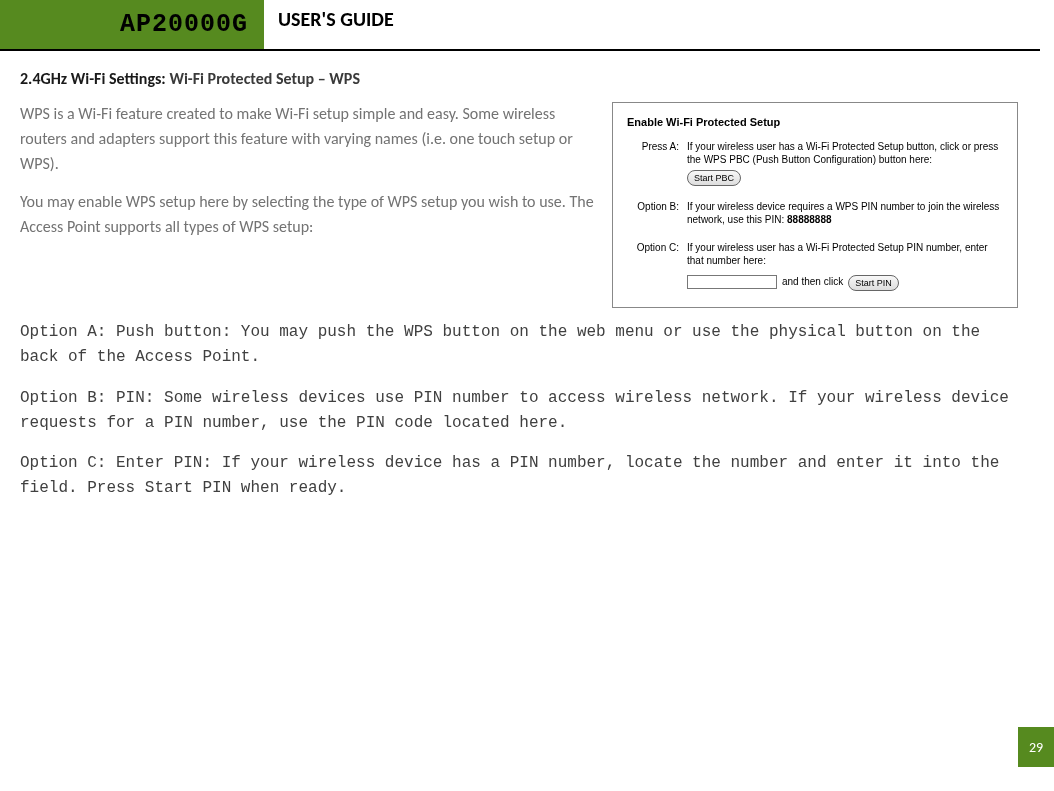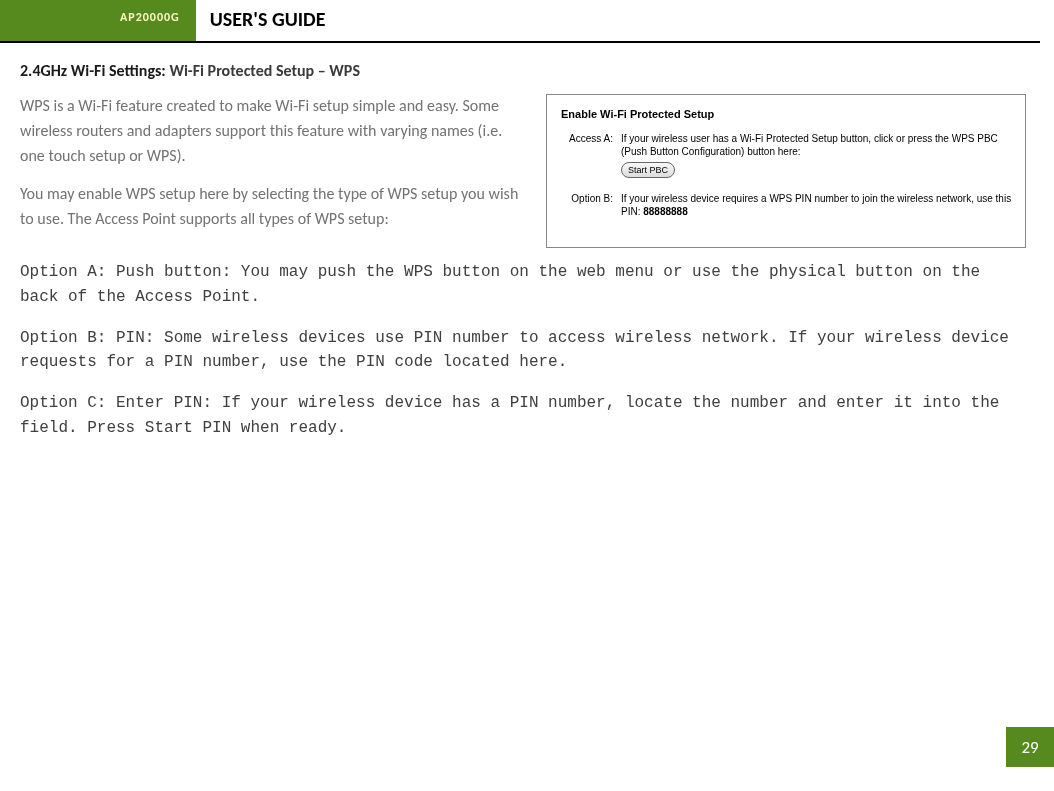--- a/index.html
+++ b/index.html
@@ -12,34 +12,35 @@
       color: #333;
     }
     .header-bar {
       display: flex;
       align-items: stretch;
       border-bottom: 2px solid #000;
       margin: 0 14px 0 0;
     }
     .header-model {
       background: #568a1f;
-      color: #fef9c3;
+      color: #000000;
       font-weight: bold;
-      font-size: 12px;
+      font-size: 25px;
       padding: 10px 16px 10px 120px;
       letter-spacing: 1px;
+      font-family: Liberation Mono, monospace;
     }
     .header-title {
       font-weight: bold;
       font-size: 20px;
       padding: 7px 0 10px 14px;
       color: #000;
     }
     .content {
-      padding: 18px 28px 0 20px;
+      padding: 18px 36px 0 20px;
     }
     .section-heading {
       font-size: 16px;
       color: #434343;
       margin-bottom: 14px;
     }
     .section-heading span:first-child { color:#1a1a1a; font-weight:bold;}
     .section-heading span:last-child { color:#3a3a3a; font-weight:bold;}
     .top-row {
       display: flex;
@@ -47,21 +48,21 @@
       align-items: flex-start;
     }
     .left-text {
       flex: 1;
       font-size: 16px;
       color: #737373;
       line-height: 1.55;
     }
     .left-text p { margin-bottom: 14px; }
     .screenshot-box {
-      width: 480px;
+      width: 406px;
       border: 1px solid #888;
       background: #fff;
       padding: 12px 10px 14px 14px;
       font-family: Arial, sans-serif;
       font-size: 10px;
       color: #000;
       line-height: 1.35;
     }
     .sb-title {
       font-weight: bold;
@@ -110,25 +111,25 @@
       color: #404040;
       line-height: 1.55;
       margin-top: 12px;
       font-family: Liberation Mono, monospace;
     }
     .main-paras p { margin-bottom: 16px; }
     .page-number {
       position: absolute;
       right: 0;
       bottom: 24px;
-      width: 48px;
+      width: 36px;
       height: 40px;
       background: #568a1f;
       color: #fff;
-      font-size: 17px;
+      font-size: 14px;
       display: flex;
       align-items: center;
       justify-content: center;
     }
   </style>
 </head>
 <body>
 
 <div class="header-bar">
   <div class="header-model">AP20000G</div>
@@ -143,34 +144,45 @@
   <div class="top-row">
     <div class="left-text">
       <p>WPS is a Wi-Fi feature created to make Wi-Fi setup simple and easy. Some wireless routers and adapters support this feature with varying names (i.e. one touch setup or WPS).</p>
       <p>You may enable WPS setup here by selecting the type of WPS setup you wish to use. The Access Point supports all types of WPS setup:</p>
     </div>
 
     <div class="screenshot-box">
       <div class="sb-title">Enable Wi-Fi Protected Setup</div>
 
       <div class="sb-option">
-        <div class="sb-label">Access A:</div>
+        <div class="sb-label">Press A:</div>
         <div class="sb-body">
           <div>If your wireless user has a Wi-Fi Protected Setup button, click or press the WPS PBC (Push Button Configuration) button here:</div>
           <span class="sb-btn">Start PBC</span>
         </div>
       </div>
 
       <div class="sb-option">
         <div class="sb-label">Option B:</div>
         <div class="sb-body">
           <span>If your wireless device requires a WPS PIN number to join the wireless network, use this PIN: </span><span class="sb-pin">88888888</span>
         </div>
       </div>
 
+      <div class="sb-option" style="margin-bottom:2px">
+        <div class="sb-label">Option C:</div>
+        <div class="sb-body">
+          <div>If your wireless user has a Wi-Fi Protected Setup PIN number, enter that number here:</div>
+          <div class="sb-row-c">
+            <span class="sb-input"></span>
+            <span>and then click</span>
+            <span class="sb-btn">Start PIN</span>
+          </div>
+        </div>
+      </div>
     </div>
   </div>
 
   <div class="main-paras">
     <p>Option A: Push button: You may push the WPS button on the web menu or use the physical button on the back of the Access Point.</p>
     <p>Option B: PIN: Some wireless devices use PIN number to access wireless network. If your wireless device requests for a PIN number, use the PIN code located here.</p>
     <p>Option C: Enter PIN: If your wireless device has a PIN number, locate the number and enter it into the field. Press Start PIN when ready.</p>
   </div>
 </div>
 

